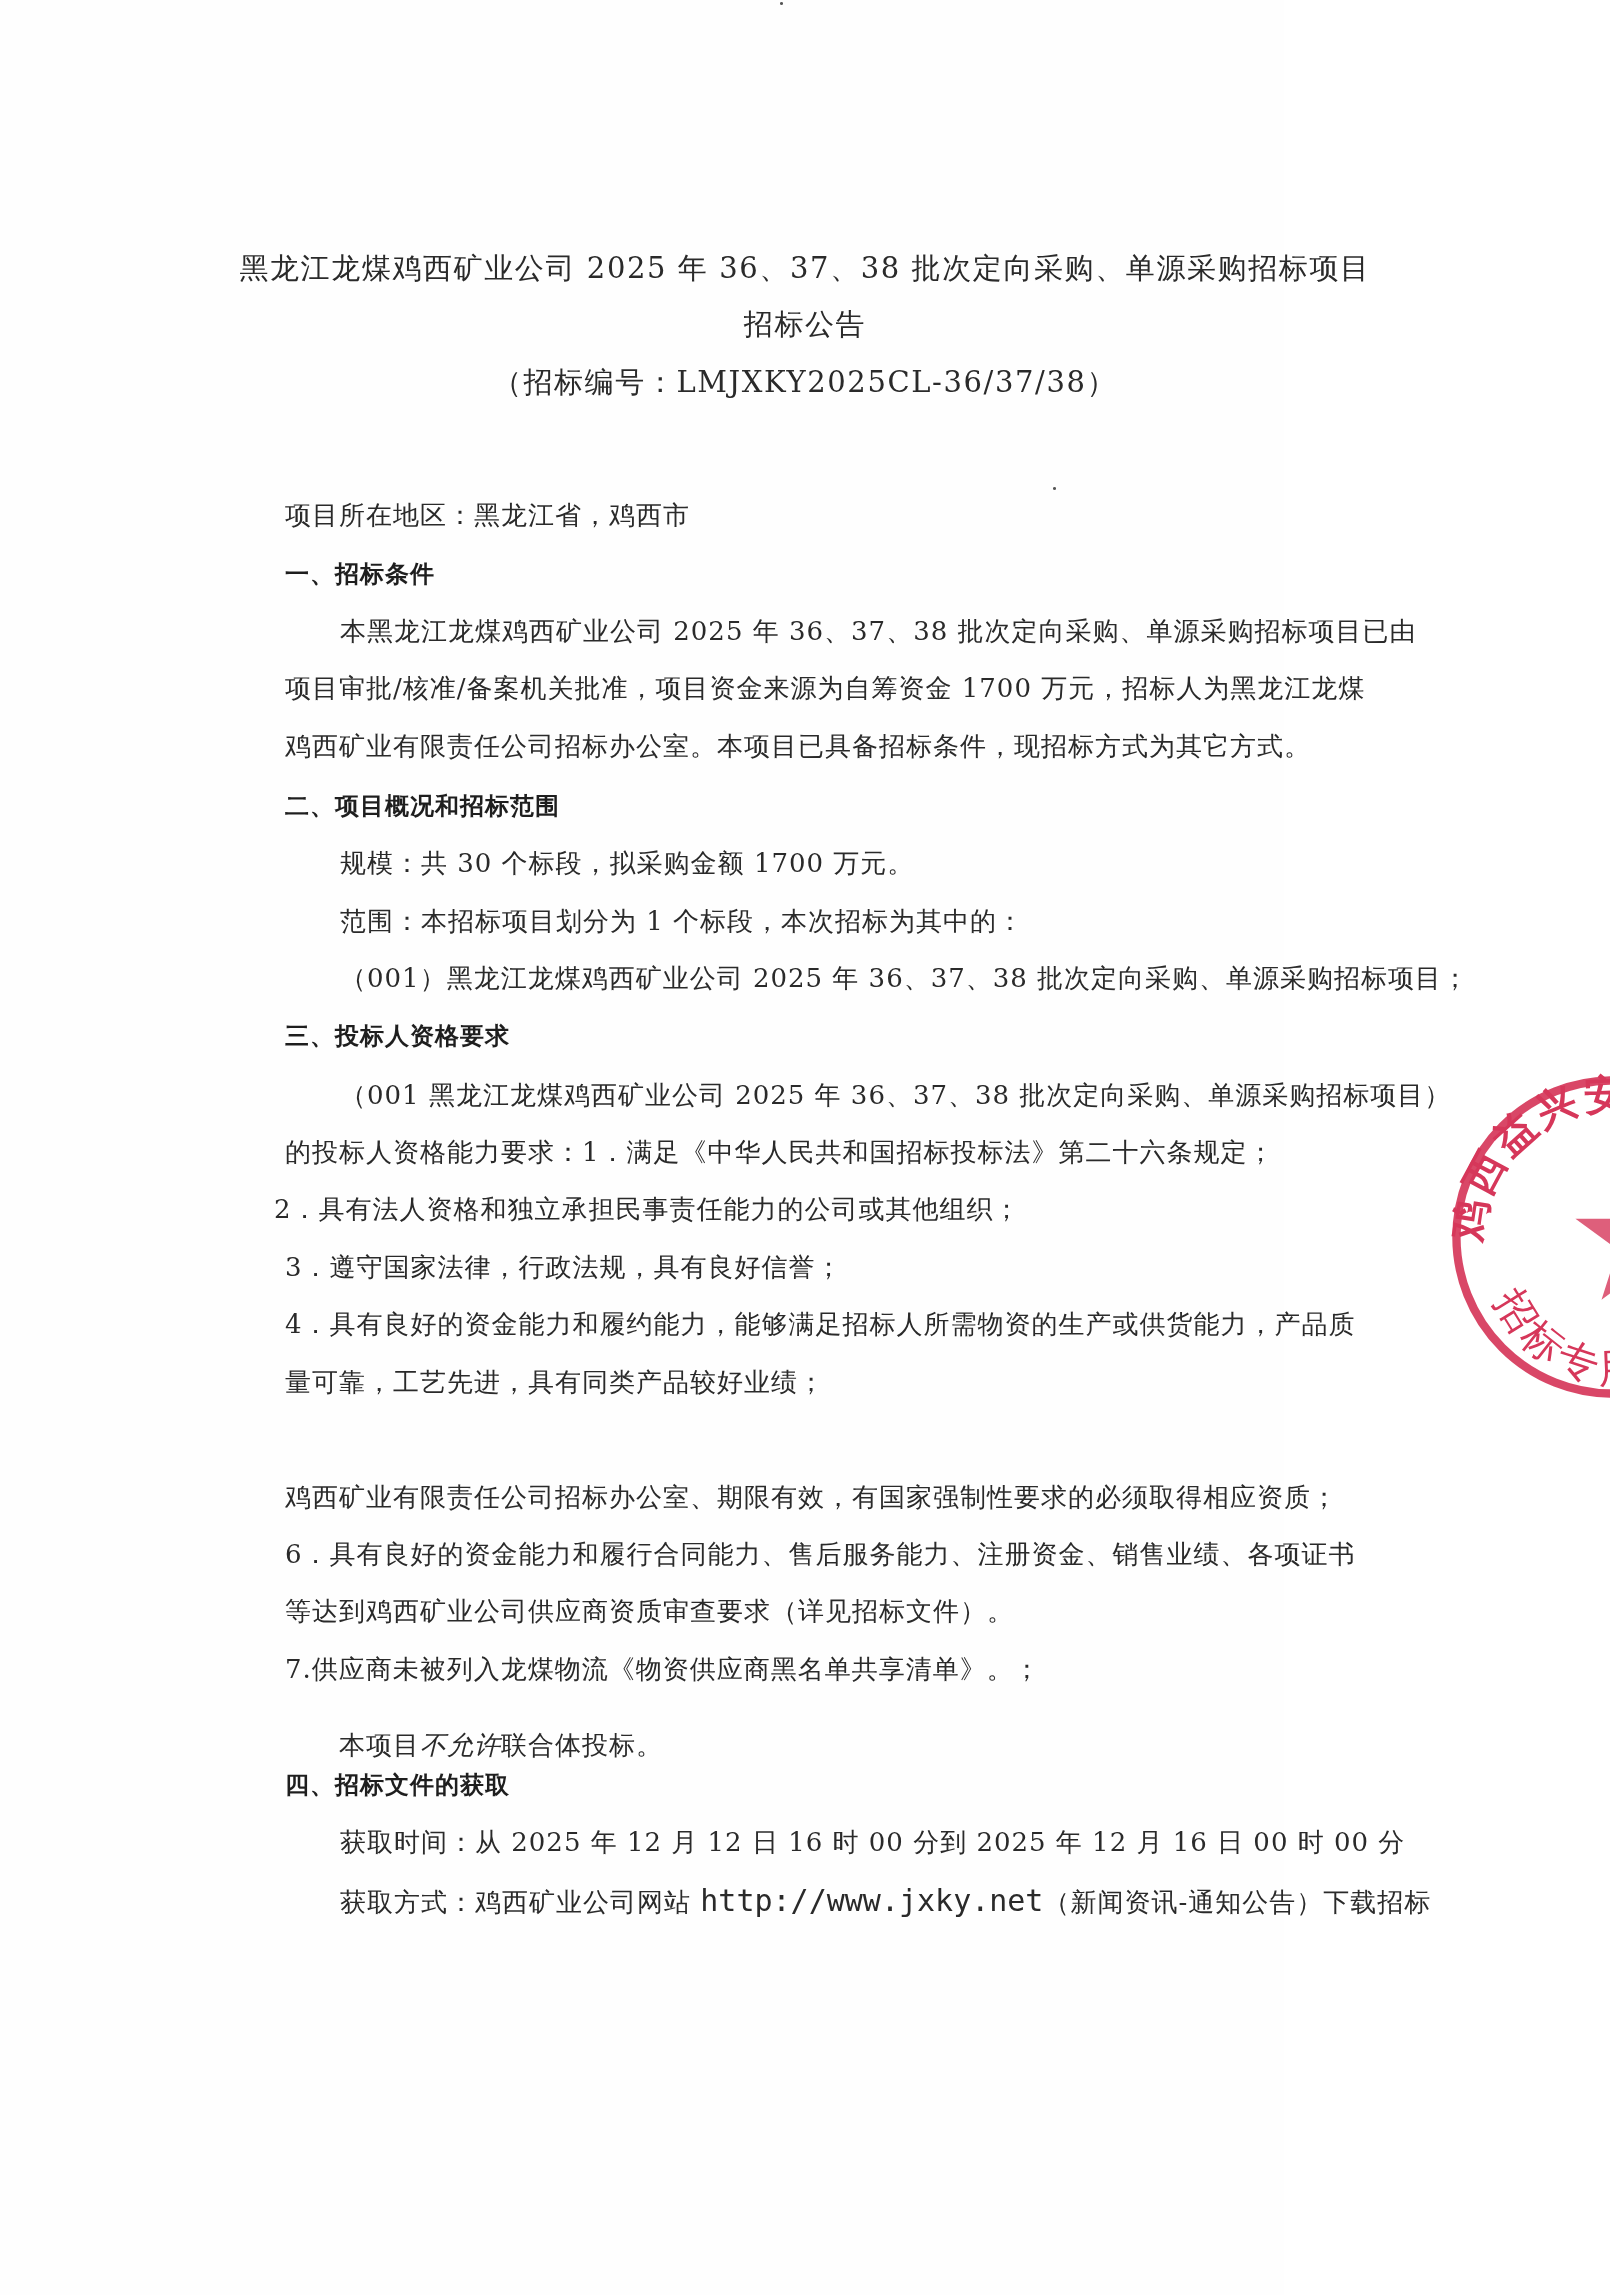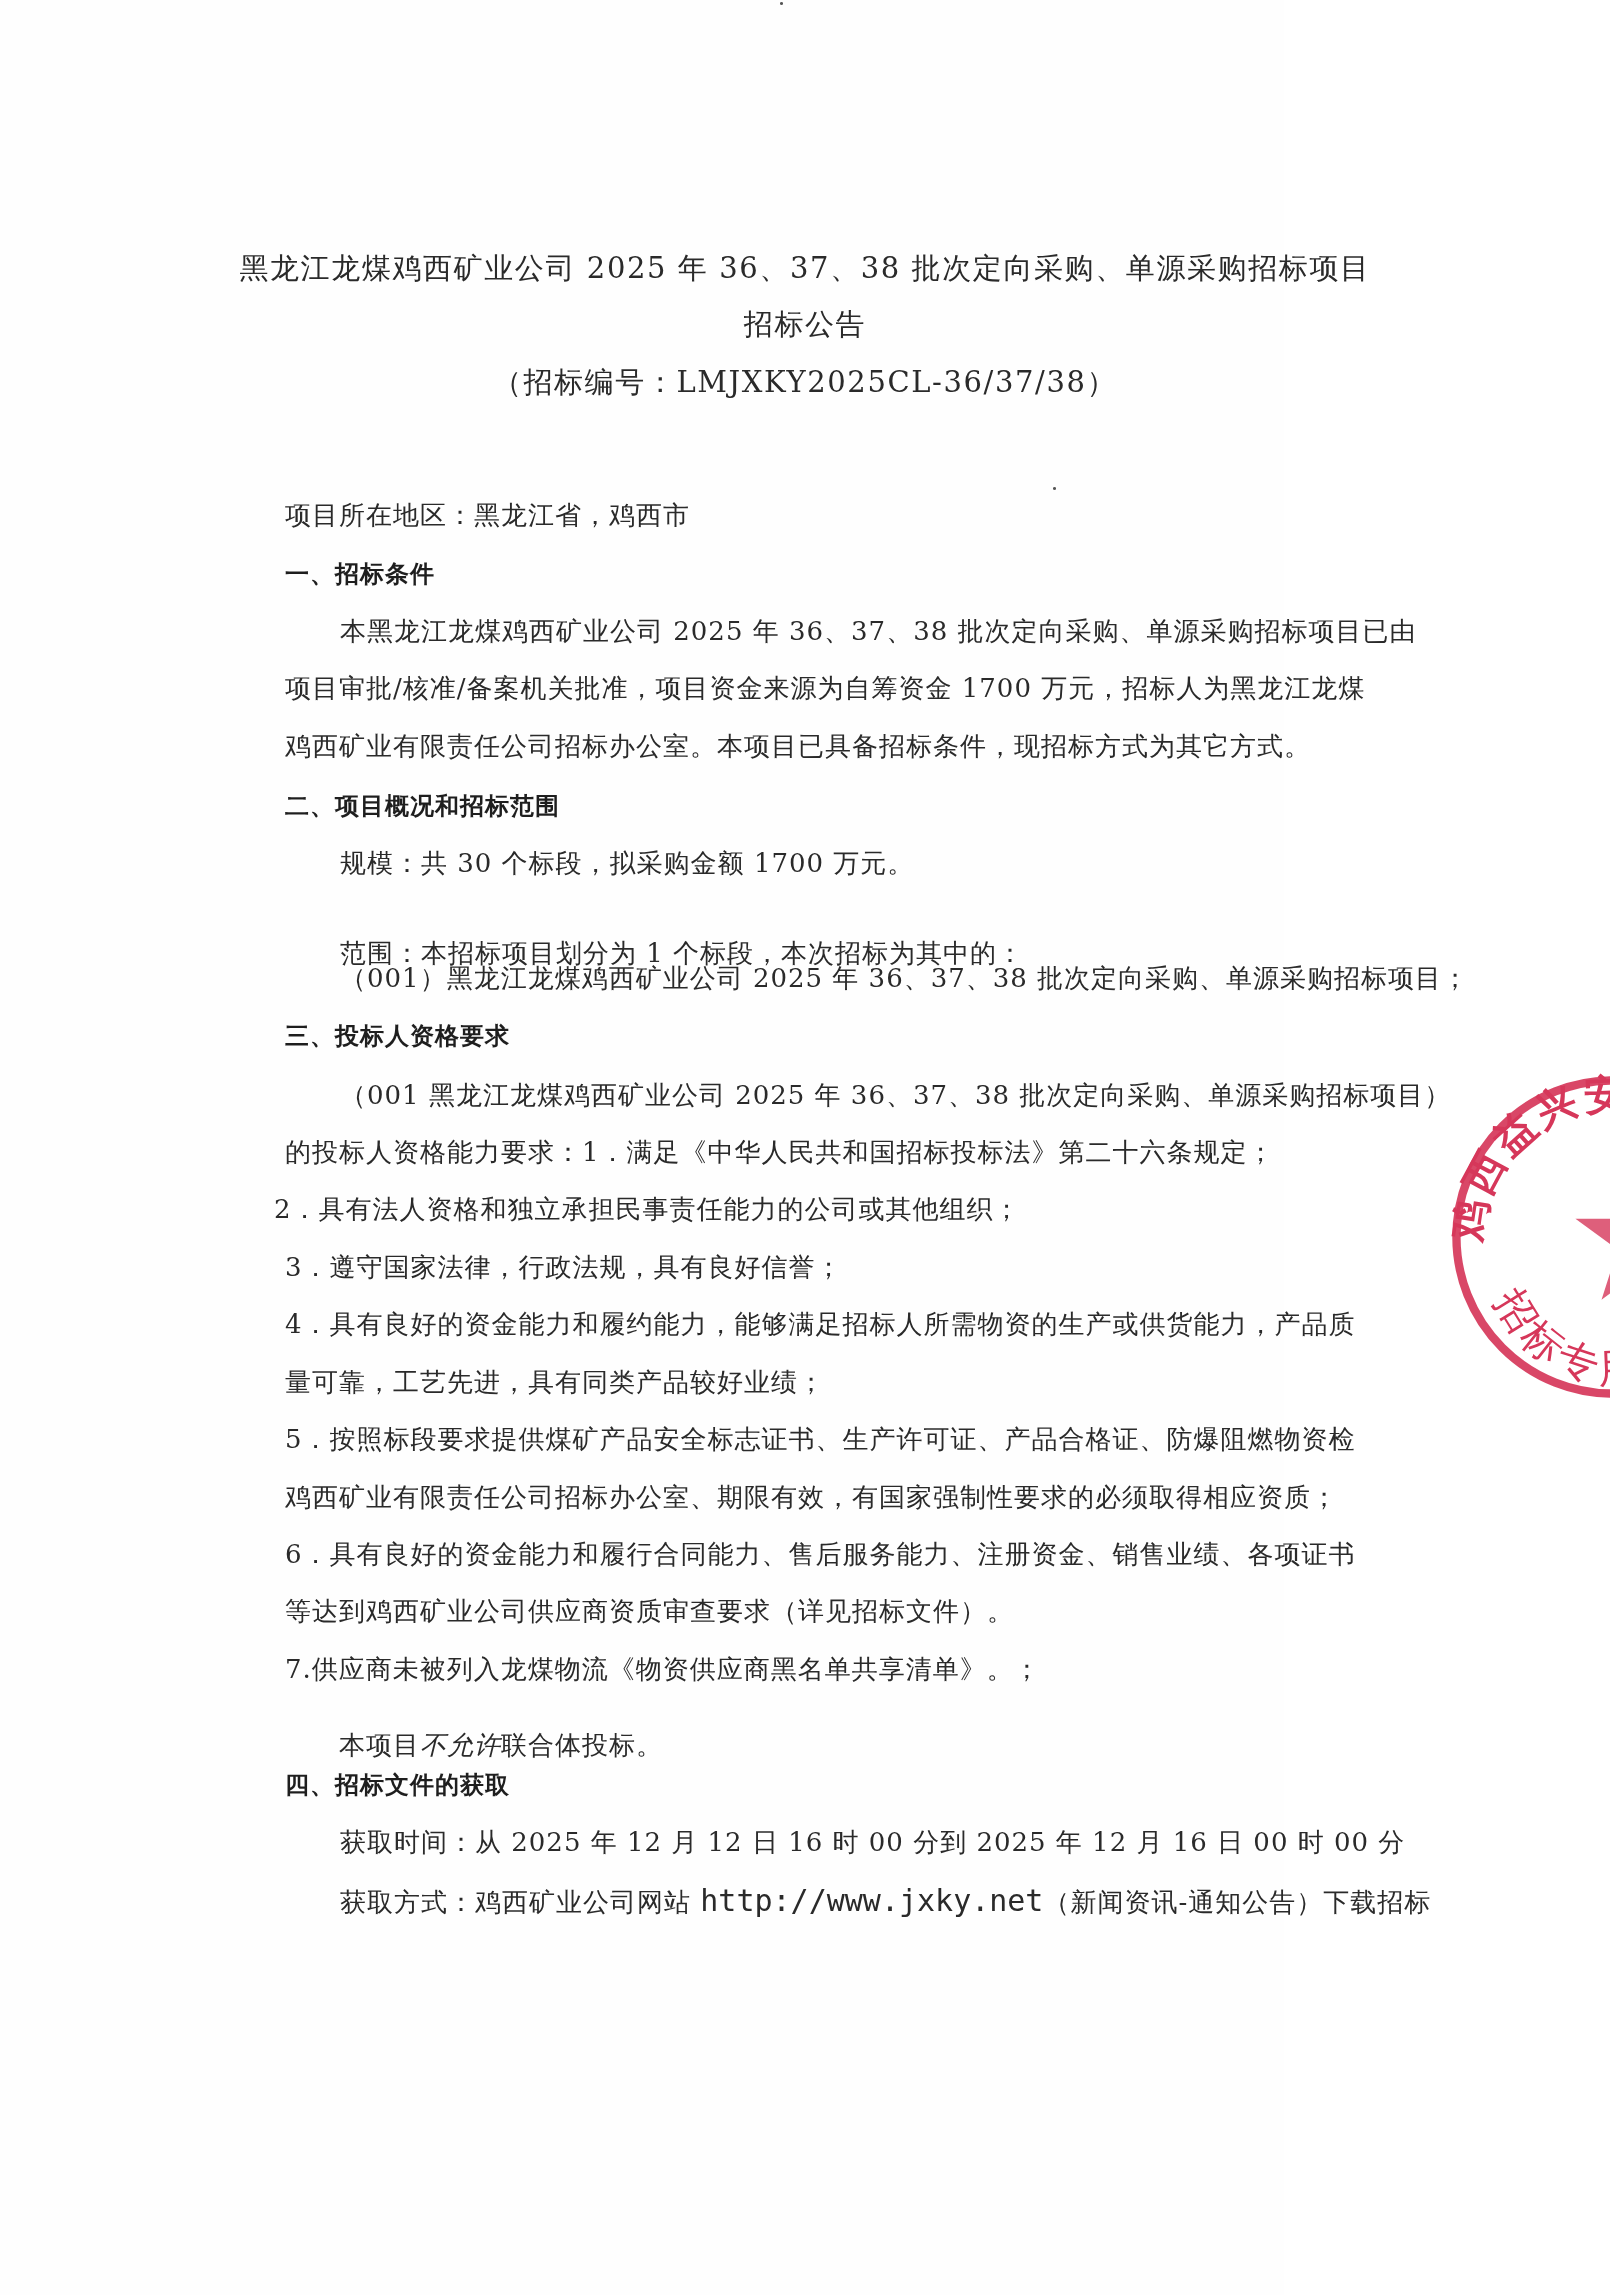--- a/index.html
+++ b/index.html
@@ -44,31 +44,30 @@
 
   <div class="line" style="left:285px; top:500px;text-align:right;">项目所在地区：黑龙江省，鸡西市</div>
 
   <div class="line heading" style="left:285px; top:559px;">一、招标条件</div>
   <div class="line" style="left:340px; top:616px;">本黑龙江龙煤鸡西矿业公司 2025 年 36、37、38 批次定向采购、单源采购招标项目已由</div>
   <div class="line" style="left:285px; top:673px;">项目审批/核准/备案机关批准，项目资金来源为自筹资金 1700 万元，招标人为黑龙江龙煤</div>
   <div class="line" style="left:285px; top:731px;">鸡西矿业有限责任公司招标办公室。本项目已具备招标条件，现招标方式为其它方式。</div>
 
   <div class="line heading" style="left:285px; top:791px;">二、项目概况和招标范围</div>
   <div class="line" style="left:340px; top:848px;">规模：共 30 个标段，拟采购金额 1700 万元。</div>
-  <div class="line" style="left:340px; top:906px;margin-top:32px;">范围：本招标项目划分为 1 个标段，本次招标为其中的：</div>
+  <div class="line" style="left:340px; top:906px;">范围：本招标项目划分为 1 个标段，本次招标为其中的：</div>
   <div class="line" style="left:340px; top:963px;">（001）黑龙江龙煤鸡西矿业公司 2025 年 36、37、38 批次定向采购、单源采购招标项目；</div>
 
   <div class="line heading" style="left:285px; top:1021px;">三、投标人资格要求</div>
   <div class="line" style="left:340px; top:1080px;">（001 黑龙江龙煤鸡西矿业公司 2025 年 36、37、38 批次定向采购、单源采购招标项目）</div>
   <div class="line" style="left:285px; top:1137px;">的投标人资格能力要求：1．满足《中华人民共和国招标投标法》第二十六条规定；</div>
   <div class="line" style="left:274px; top:1194px;">2．具有法人资格和独立承担民事责任能力的公司或其他组织；</div>
   <div class="line" style="left:285px; top:1252px;">3．遵守国家法律，行政法规，具有良好信誉；</div>
   <div class="line" style="left:285px; top:1309px;">4．具有良好的资金能力和履约能力，能够满足招标人所需物资的生产或供货能力，产品质</div>
   <div class="line" style="left:285px; top:1367px;">量可靠，工艺先进，具有同类产品较好业绩；</div>
-  <div class="line" style="left:285px; top:1424px;">5．按照标段要求提供煤矿产品安全标志证书、生产许可证、产品合格证、防爆阻燃物资检</div>
   <div class="line" style="left:285px; top:1482px;">鸡西矿业有限责任公司招标办公室、期限有效，有国家强制性要求的必须取得相应资质；</div>
   <div class="line" style="left:285px; top:1539px;">6．具有良好的资金能力和履行合同能力、售后服务能力、注册资金、销售业绩、各项证书</div>
   <div class="line" style="left:285px; top:1596px;">等达到鸡西矿业公司供应商资质审查要求（详见招标文件）。</div>
   <div class="line" style="left:285px; top:1654px;">7.供应商未被列入龙煤物流《物资供应商黑名单共享清单》。；</div>
   <div class="line" style="left:339px; top:1711px;margin-top:19px;">
     <span>本项目</span><span class="ital">不允许</span><span>联合体投标。</span>
   </div>
 
   <div class="line heading" style="left:285px; top:1770px;">四、招标文件的获取</div>
   <div class="line" style="left:340px; top:1827px;">获取时间：从 2025 年 12 月 12 日 16 时 00 分到 2025 年 12 月 16 日 00 时 00 分</div>

